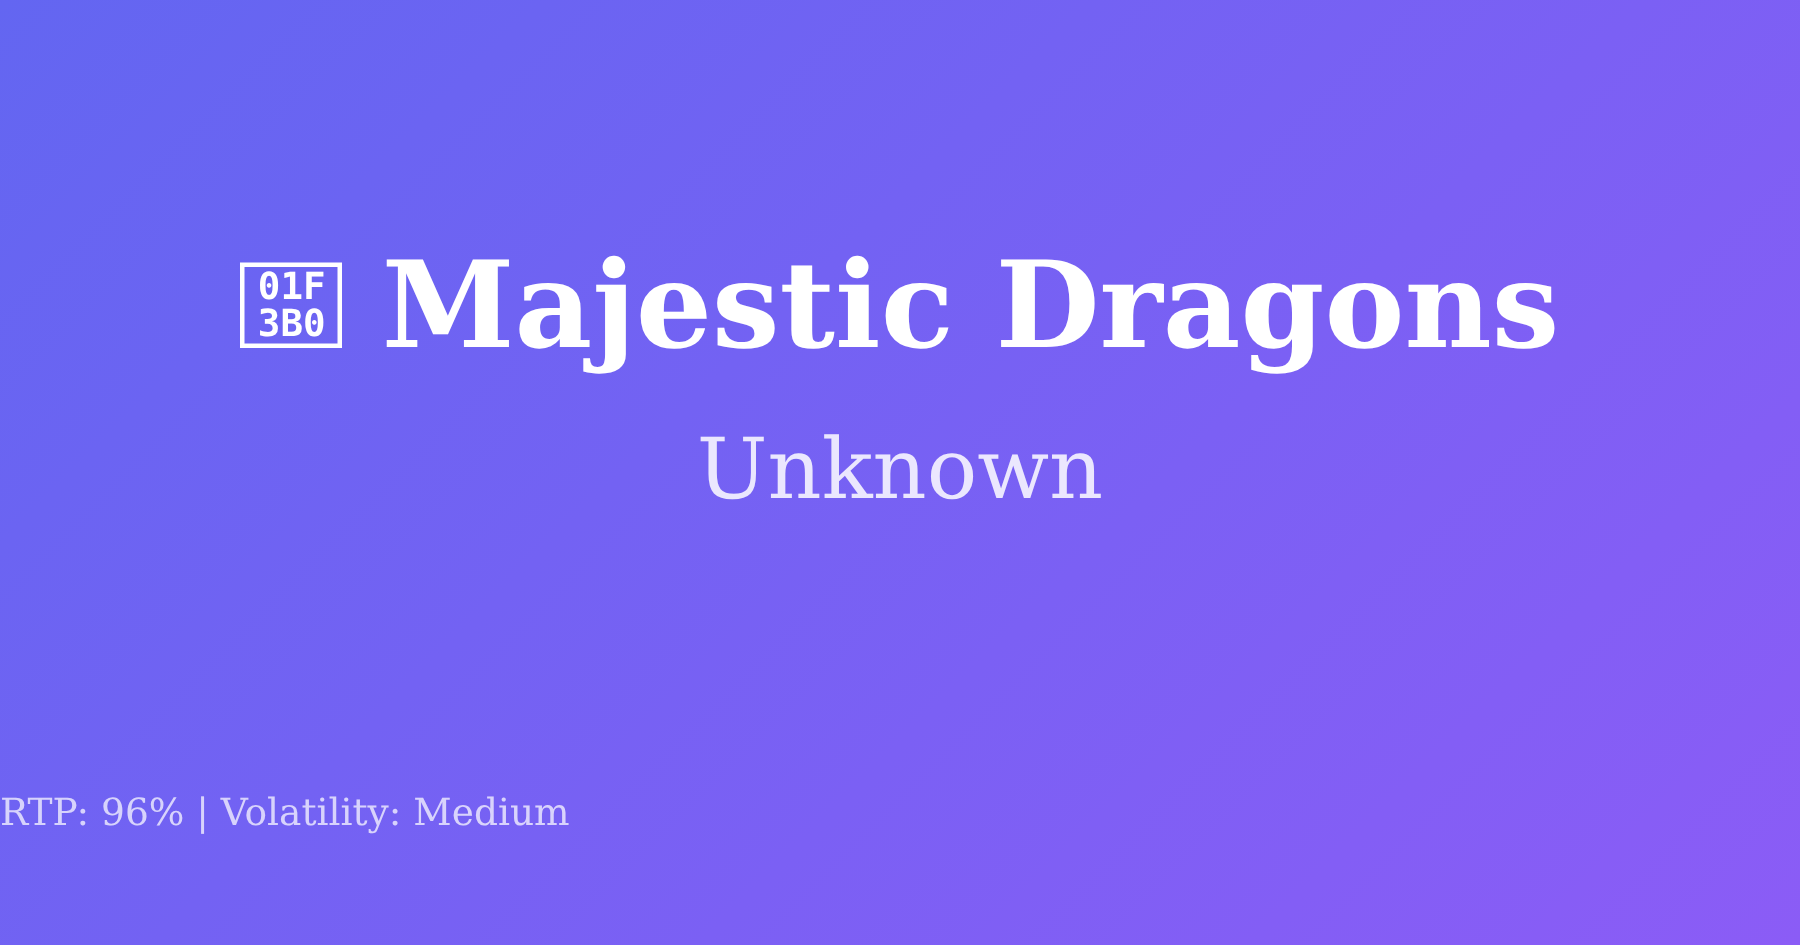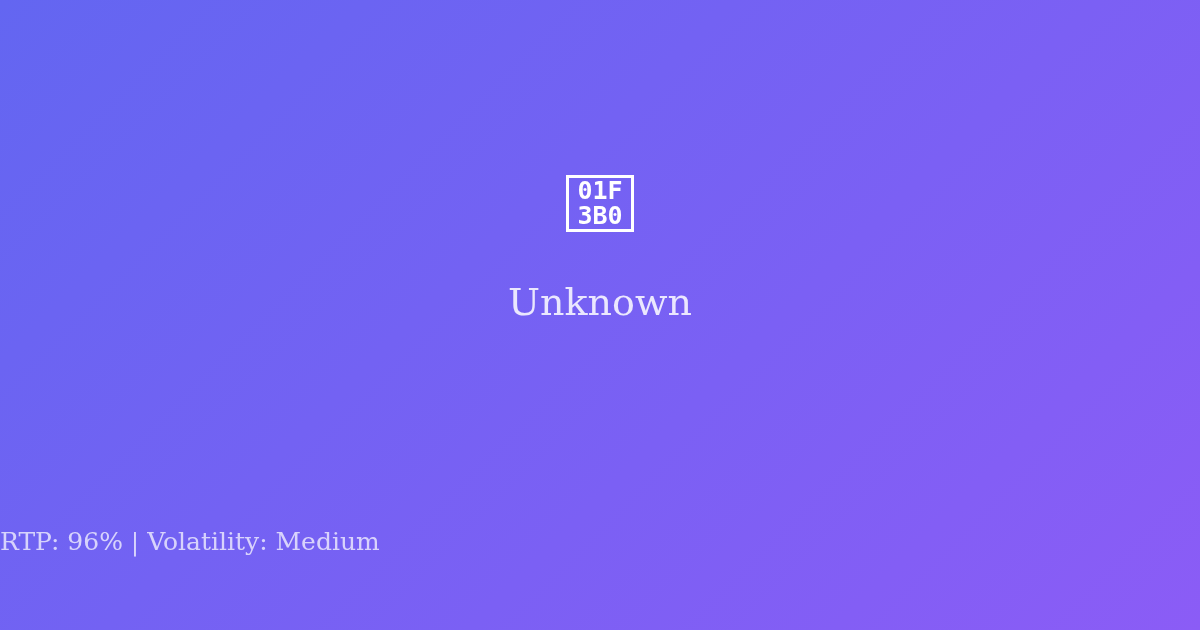--- a/index.html
+++ b/index.html
@@ -81,21 +81,21 @@
     line-height: 82px;
     color: #ffffff;
     letter-spacing: 0px;
   }
 
   .subtitle {
     margin: 0;
     margin-top: 46px;
     font-family: "DejaVu Serif", "Liberation Serif", serif;
     font-weight: 400;
-    font-size: 38px;
+    font-size: 56px;
     line-height: 48px;
     color: rgba(255, 255, 255, 0.85);
   }
 
   
   .meta {
     position: absolute;
     left: 0;
     right: 0;
     top: 527px;
@@ -115,20 +115,21 @@
 
   <div class="hero">
 
     <div class="title-row">
 
       <span class="tofu">
         <span class="tofu-row">01F</span>
         <span class="tofu-row">3B0</span>
       </span>
 
+      <h1 class="title">Majestic Dragons</h1>
 
     </div>
 
     <p class="subtitle">Unknown</p>
 
   </div>
 
   <p class="meta">RTP: 96% | Volatility: Medium</p>
 
 </div>

